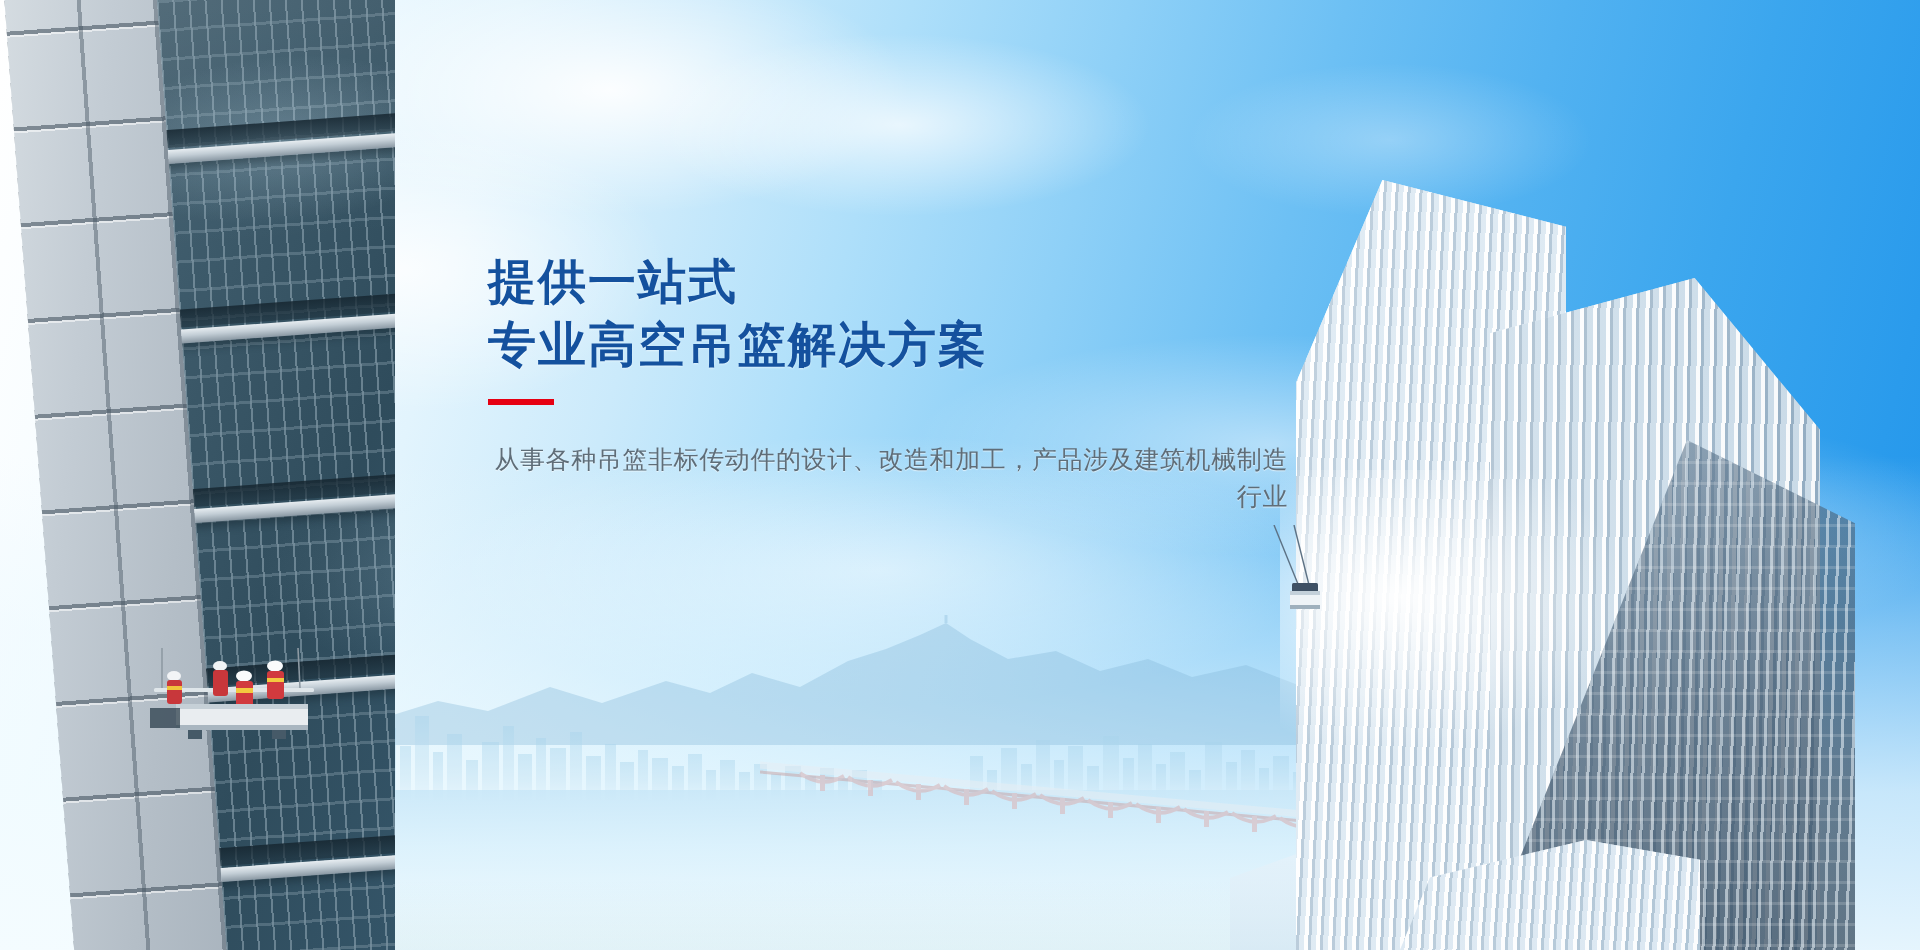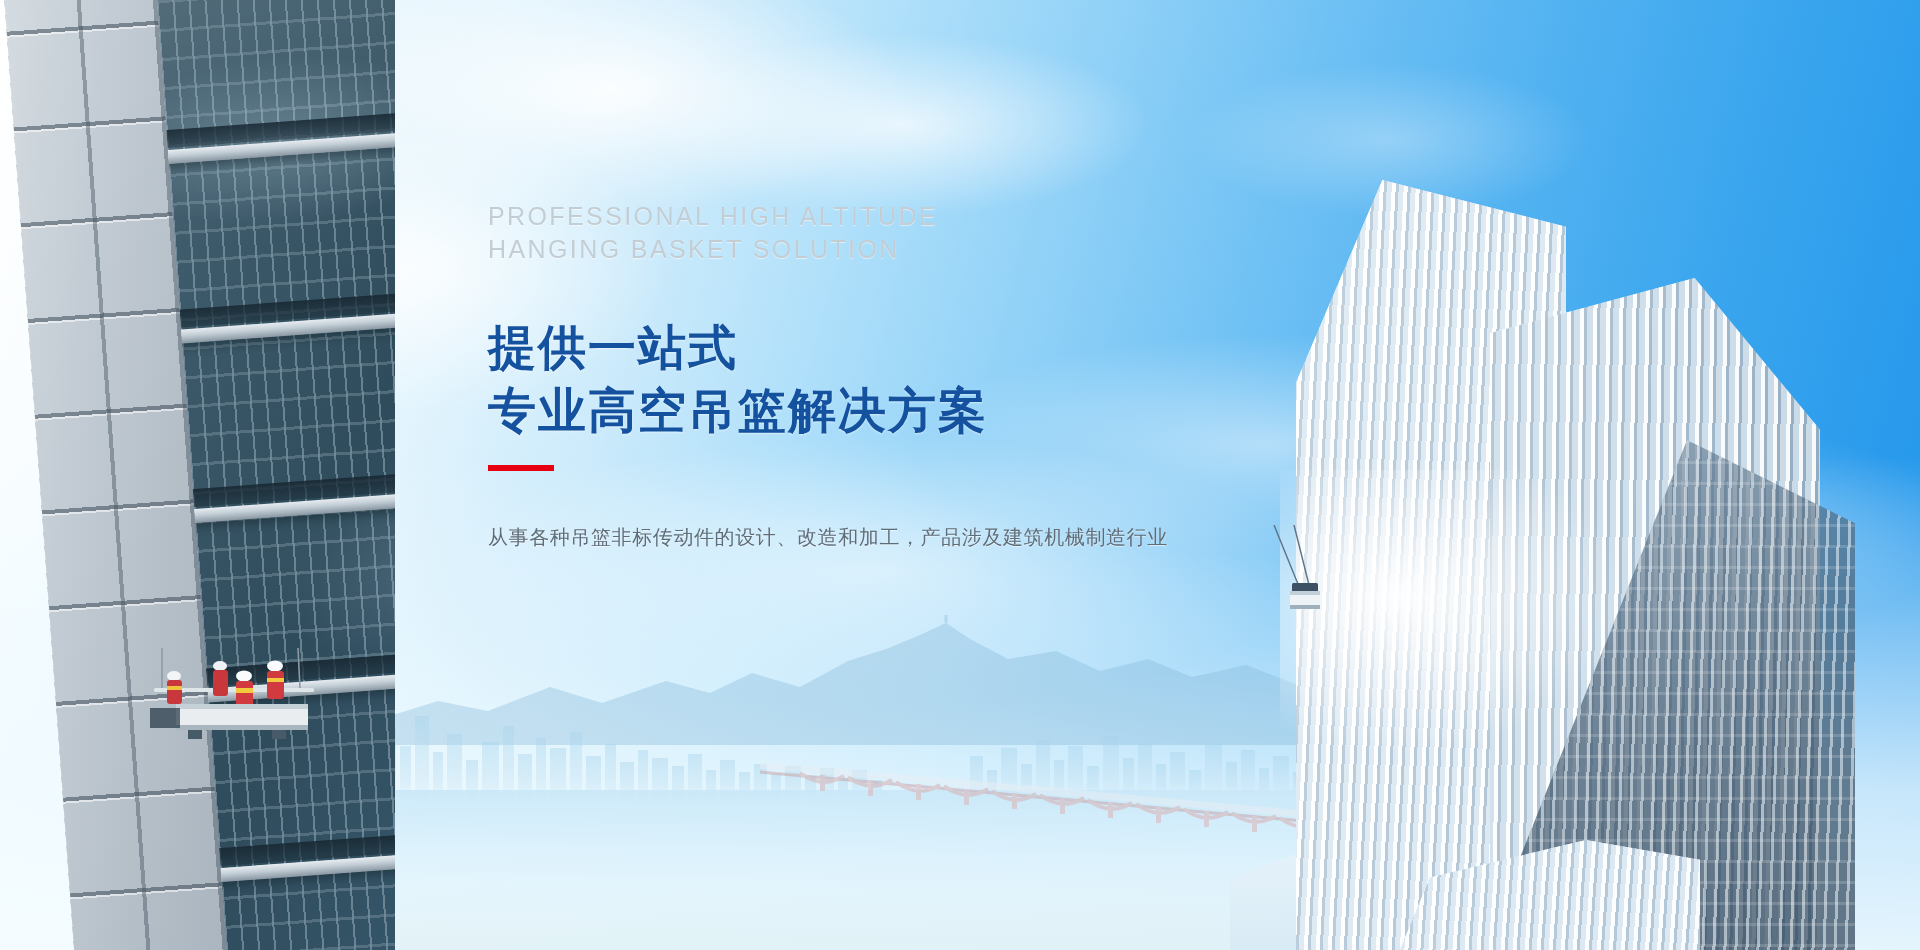--- a/index.html
+++ b/index.html
@@ -260,26 +260,27 @@
     letter-spacing:2px;
     white-space:pre-line;
     text-shadow:0 1px 2px rgba(255,255,255,.5);
   }
   .rule {
     margin-top:22px;
     width:66px; height:6px;
     background:#e60012;
   }
   .subcopy {
-    margin-top:51px;
+    margin-top:36px;
     color:#5f6d78;
-    font-size:20px;
+    font-size:25px;
     letter-spacing:.6px;
     line-height:1.5;
     text-shadow:0 1px 1px rgba(255,255,255,.6);
+    text-align:right;
   }
 </style>
 </head>
 <body>
 
 <div class="banner">
 
   <div class="sky">
     <div class="cloud c1"></div>
     <div class="cloud c2"></div>
@@ -492,22 +493,20 @@
       <rect x="28" y="56" width="132" height="26" rx="2" fill="#e9edf0"></rect>
       <rect x="28" y="56" width="132" height="5" fill="#c6d0d7"></rect>
       <rect x="28" y="77" width="132" height="5" fill="#a9b6c0"></rect>
       <rect x="2" y="60" width="30" height="20" fill="#2c3f4c" opacity=".75"></rect>
       <rect x="40" y="82" width="14" height="9" fill="#465a68"></rect>
       <rect x="124" y="82" width="14" height="9" fill="#465a68"></rect>
     </svg>
   </div>
 
   <div class="copy">
-    <div class="eyebrow">PROFESSIONAL HIGH ALTITUDE
-HANGING BASKET SOLUTION</div>
 
     <div class="headline">提供一站式
 专业高空吊篮解决方案</div>
 
     <div class="rule"></div>
 
     <div class="subcopy">从事各种吊篮非标传动件的设计、改造和加工，产品涉及建筑机械制造行业</div>
   </div>
 
 </div>

